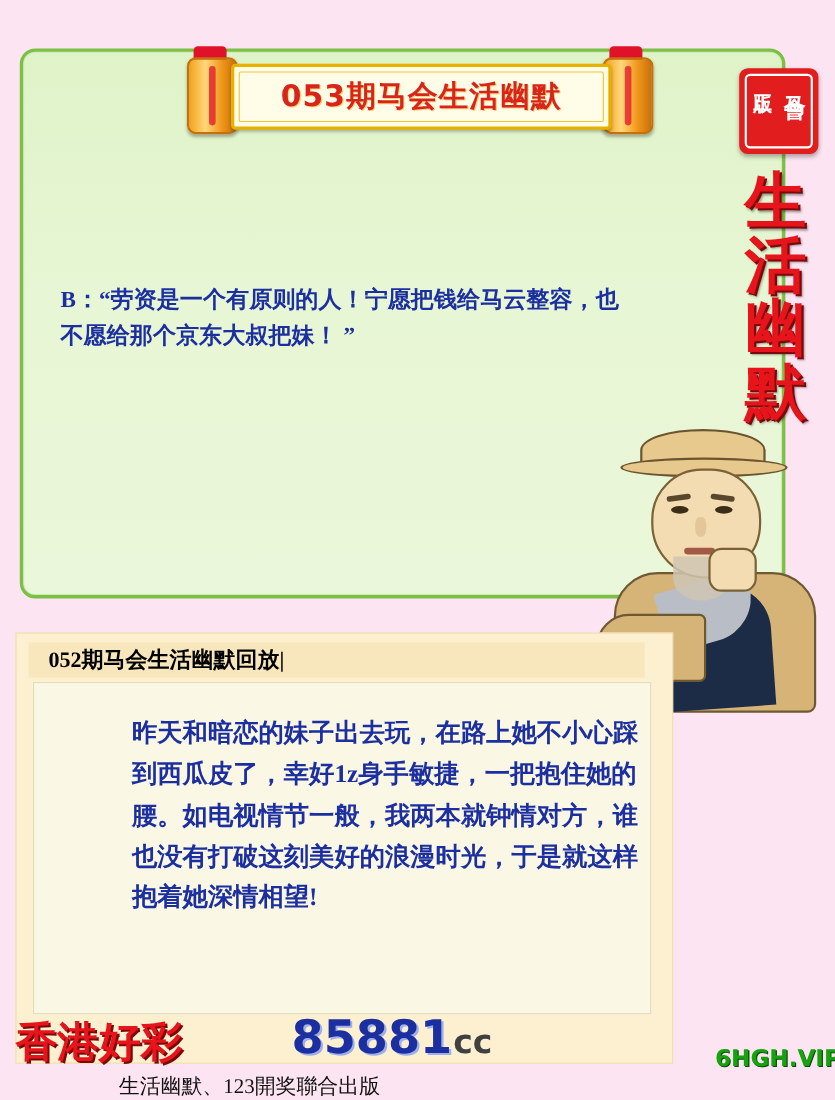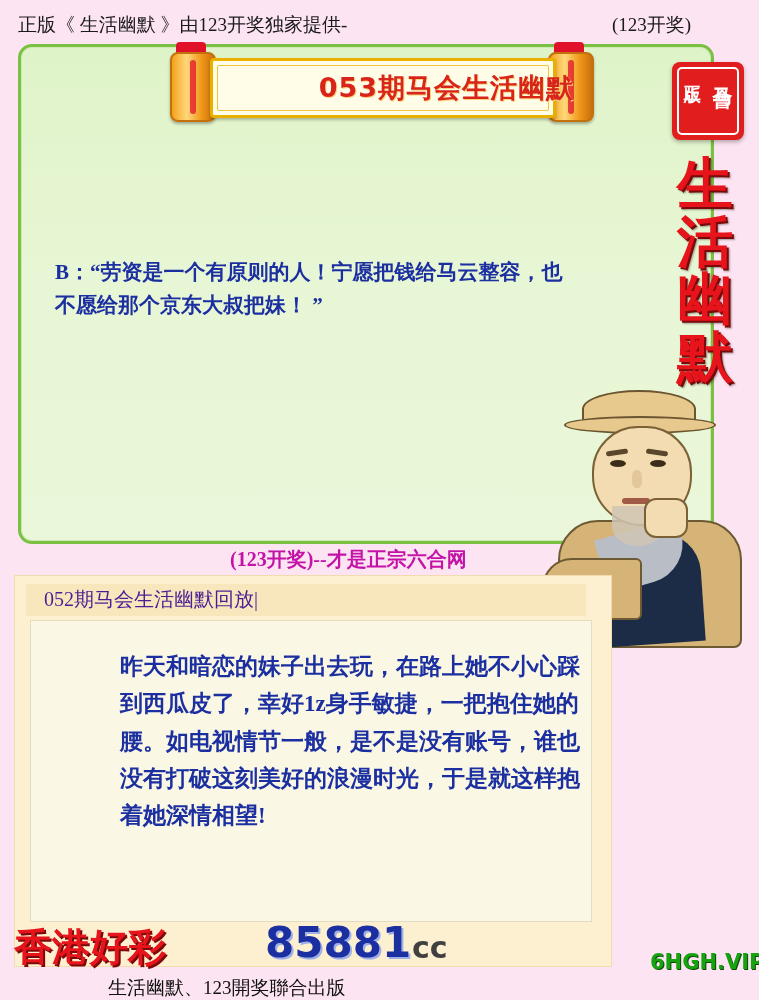--- a/index.html
+++ b/index.html
@@ -44,26 +44,25 @@
     border:3px solid #e8b100;
     border-radius:4px;
     box-shadow:0 2px 3px rgba(0,0,0,.25);
   }
   .banner-body:before{
     content:"";position:absolute;left:4px;top:4px;right:4px;bottom:4px;
     border:1px solid #f0c33c;border-radius:2px;
   }
   .banner-text{
     position:absolute;left:0;top:0;width:340px;height:54px;
-    line-height:54px;text-align:right;
+    line-height:54px;text-align:center;
     font-family:"DejaVu Sans", sans-serif;
     font-weight:bold;font-size:27px;color:#d8241b;
     letter-spacing:1px;
     text-shadow:1px 1px 0 #f7d37a;
-    padding-left:21px;
   }
   .roll{
     position:absolute;top:0;width:42px;height:66px;
     background:linear-gradient(90deg,#f3a21c 0%,#ffd77a 35%,#f0981a 70%,#c9700c 100%);
     border:2px solid #c3710d;border-radius:8px;
     box-shadow:0 2px 3px rgba(0,0,0,.3);
   }
   .roll.left{left:0;}
   .roll.right{left:378px;}
   .roll:after{
@@ -174,21 +173,21 @@
     position:absolute;left:14px;top:575px;width:596px;height:390px;
     background:#fdf0d0;
     border:1px solid #f0dcae;
   }
   .replay-bar{
     position:absolute;left:26px;top:584px;width:560px;height:32px;
     background:#f8e7bd;
   }
   .replay-text{
     position:absolute;left:44px;top:586px;
-    font-size:20px;color:#4c1d95;font-weight:normal;white-space:nowrap;
+    font-size:20px;color:#000000;font-weight:bold;white-space:nowrap;
   }
   .inner-box{
     position:absolute;left:30px;top:620px;width:560px;height:300px;
     background:#faf7e4;border:1px solid #e2dcc0;
   }
   .story{
     position:absolute;left:120px;top:648px;width:480px;
     font-size:23px;color:#1b2fa0;line-height:1.62;font-weight:bold;
   }
 
@@ -224,24 +223,20 @@
   .footer{
     position:absolute;left:108px;top:975px;
     font-size:19px;color:#111;white-space:nowrap;
   }
 </style>
 </head>
 <body>
 
 <div class="page">
 
-  <div class="top-line">
-    <div class="top-left">正版《 生活幽默 》由123开奖独家提供-</div>
-    <div class="top-right">(123开奖)</div>
-  </div>
 
   <div class="green-panel"></div>
 
   <div class="banner">
     <div class="ribbon l"></div>
     <div class="ribbon r"></div>
     <div class="roll left"></div>
     <div class="roll right"></div>
     <div class="banner-body">
       <div class="banner-text">053期马会生活幽默</div>
@@ -275,27 +270,26 @@
     <div class="m-brow l"></div>
     <div class="m-brow r"></div>
     <div class="m-eye l"></div>
     <div class="m-eye r"></div>
     <div class="m-nose"></div>
     <div class="m-mouth"></div>
     <div class="m-beard"></div>
     <div class="m-hand"></div>
   </div>
 
-  <div class="caption">(123开奖)--才是正宗六合网</div>
 
   <div class="cream-panel"></div>
   <div class="replay-bar"></div>
   <div class="replay-text">052期马会生活幽默回放|</div>
   <div class="inner-box"></div>
-  <div class="story">昨天和暗恋的妹子出去玩，在路上她不小心踩到西瓜皮了，幸好1z身手敏捷，一把抱住她的腰。如电视情节一般，是不是没有账号，谁也没有打破这刻美好的浪漫时光，于是就这样抱着她深情相望!</div>
+  <div class="story">昨天和暗恋的妹子出去玩，在路上她不小心踩到西瓜皮了，幸好1z身手敏捷，一把抱住她的腰。如电视情节一般，我两本就钟情对方，谁也没有打破这刻美好的浪漫时光，于是就这样抱着她深情相望!</div>
 
   <div class="wm-left">香港好彩</div>
   <div class="wm-num">85881</div>
   <div class="wm-cc">cc</div>
   <div class="wm-site">6HGH.VIP</div>
 
   <div class="footer">生活幽默、123開奖聯合出版</div>
 
 </div>
 

